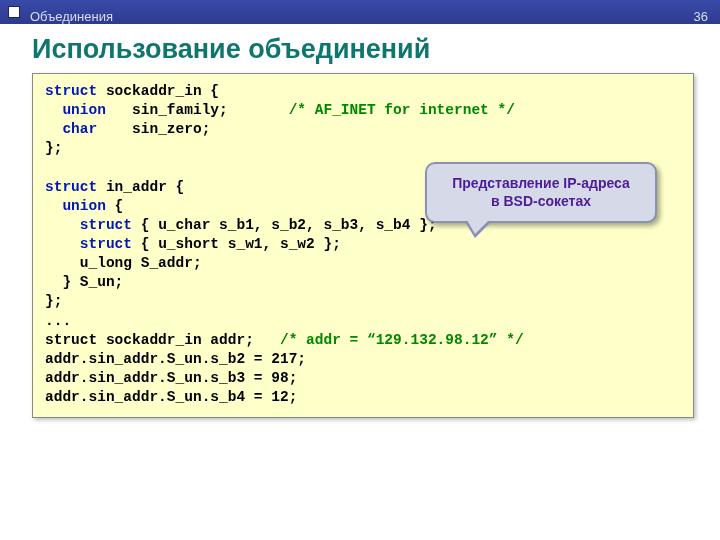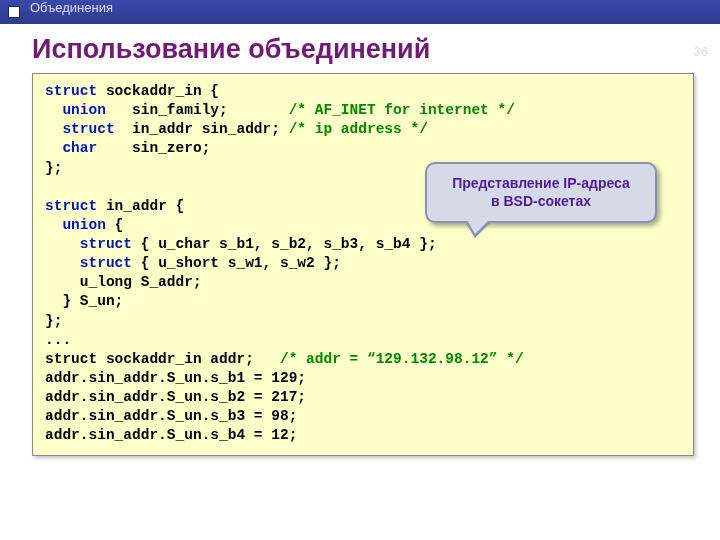--- a/index.html
+++ b/index.html
@@ -8,41 +8,41 @@
     height: 540px;
     background: #ffffff;
     font-family: Arial, Helvetica, sans-serif;
     overflow: hidden;
     position: relative;
   }
   .header-bar {
     height: 24px;
     background: linear-gradient(to bottom, #3a4aa8 0%, #2d3b8e 100%);
     display: flex;
-    align-items: flex-start;
+    align-items: flex-end;
     justify-content: space-between;
     padding: 0 12px 0 30px;
     color: #d8dcf0;
     font-size: 13px;
   }
   .header-square {
     position: absolute;
     left: 8px;
     top: 6px;
     width: 12px;
     height: 12px;
     background: #ffffff;
     border: 1px solid #1a2766;
   }
   .page-num { color: #d8dcf0; font-size: 13px; margin-top: 44px; }
   .title {
     font-size: 27px;
     font-weight: bold;
     padding: 10px 0 8px 32px;
-    color: #701a75;
+    color: #0f766e;
   }
   .code-box {
     margin: 0 26px 11px 32px;
     background: #feffc9;
     border: 1px solid #888;
     box-shadow: 2px 2px 4px rgba(0,0,0,0.25);
     padding: 8px 12px 10px 12px;
     font-family: "Courier New", monospace;
     font-size: 14.5px;
     line-height: 1.32;
@@ -97,34 +97,32 @@
 <div class="header-bar">
   <span>Объединения</span>
   <span class="page-num">36</span>
 </div>
 
 <div class="title">Использование объединений</div>
 
 <div class="code-box">
   <div class="line"><span class="kw">struct</span><span> sockaddr_in {</span></div>
   <div class="line">  <span class="kw">union</span><span>   sin_family;       </span><span class="cm">/* AF_INET for internet */</span></div>
-  <div class="line">  <span class="kw">struct</span><span>  in_addr sin_addr; </span><span class="cm">/* ip address */</span></div>
   <div class="line">  <span class="kw">char</span><span>    sin_zero;</span></div>
   <div class="line"><span>};</span></div>
   <div class="line"><span></span>&nbsp;</div>
   <div class="line"><span class="kw">struct</span><span> in_addr {</span></div>
   <div class="line">  <span class="kw">union</span><span> {</span></div>
   <div class="line">    <span class="kw">struct</span><span> { u_char s_b1, s_b2, s_b3, s_b4 };</span></div>
   <div class="line">    <span class="kw">struct</span><span> { u_short s_w1, s_w2 };</span></div>
   <div class="line"><span>    u_long S_addr;</span></div>
   <div class="line"><span>  } S_un;</span></div>
   <div class="line"><span>};</span></div>
   <div class="line"><span>...</span></div>
   <div class="line"><span>struct sockaddr_in addr;   </span><span class="cm">/* addr = “129.132.98.12” */</span></div>
-  <div class="line"><span>addr.sin_addr.S_un.s_b1 = 129;</span></div>
   <div class="line"><span>addr.sin_addr.S_un.s_b2 = 217;</span></div>
   <div class="line"><span>addr.sin_addr.S_un.s_b3 = 98;</span></div>
   <div class="line"><span>addr.sin_addr.S_un.s_b4 = 12;</span></div>
 
   <div class="callout">
     <div>Представление IP-адреса</div>
     <div>в BSD-сокетах</div>
   </div>
 </div>
 

